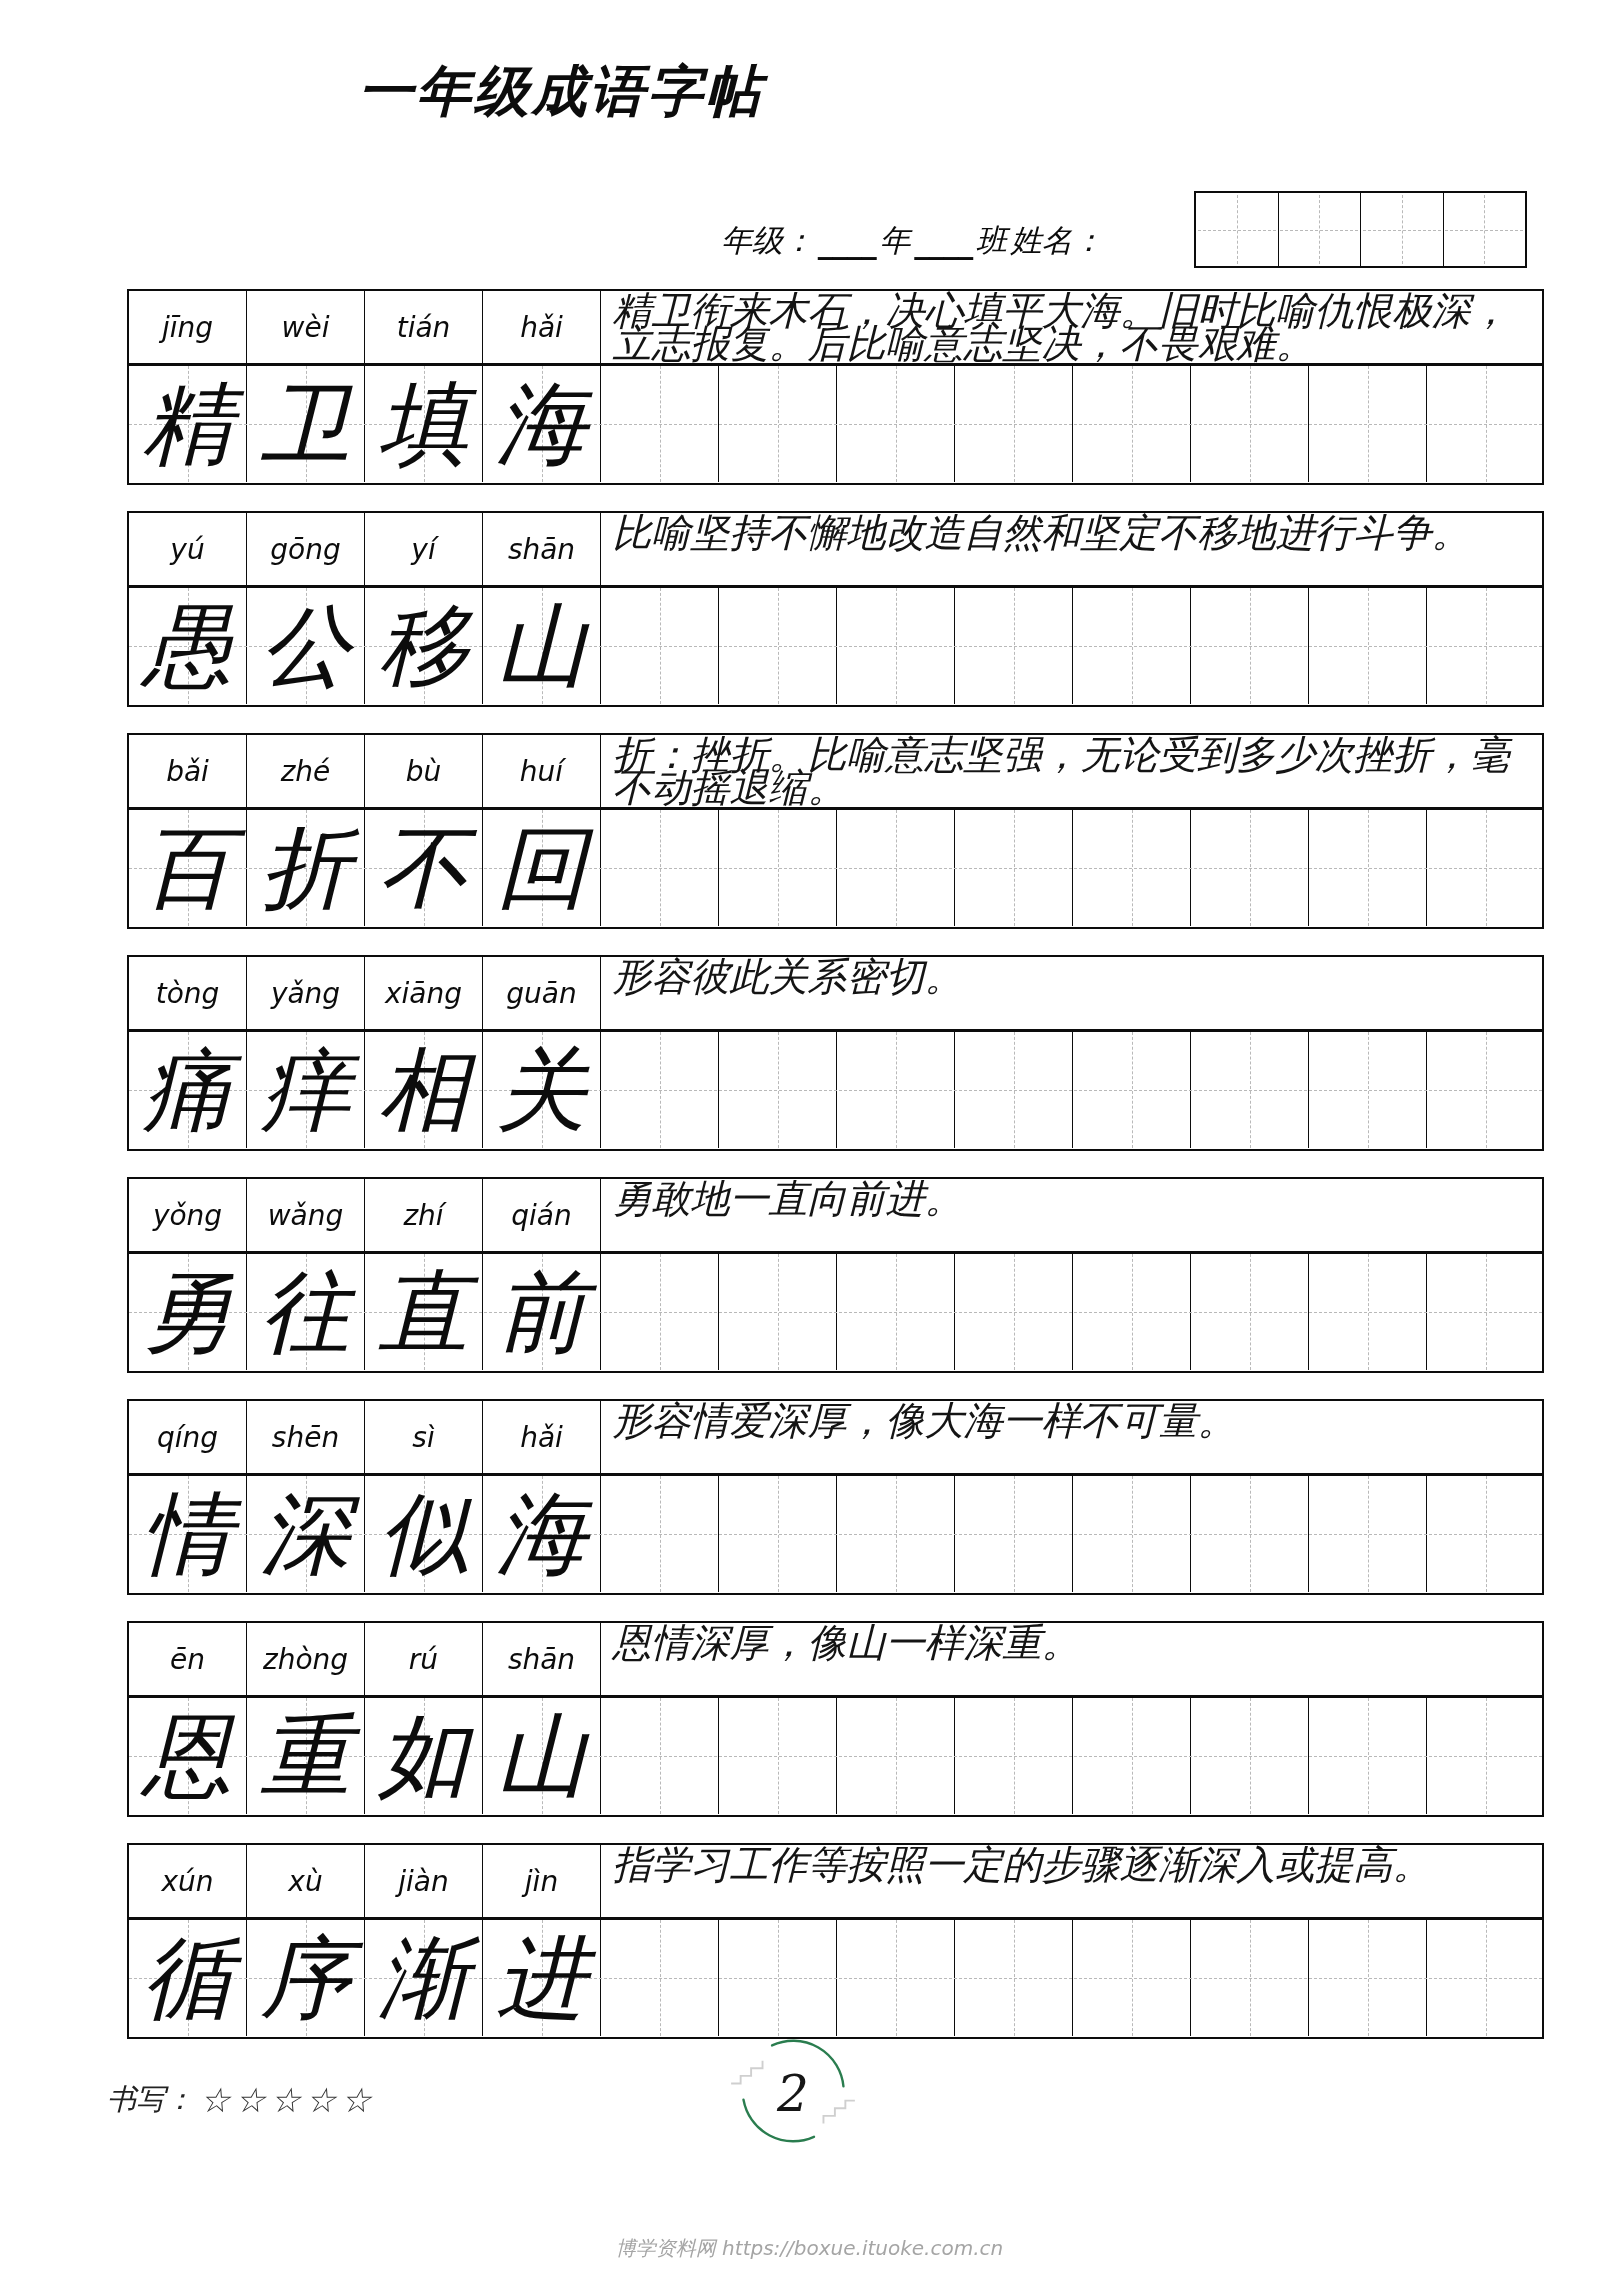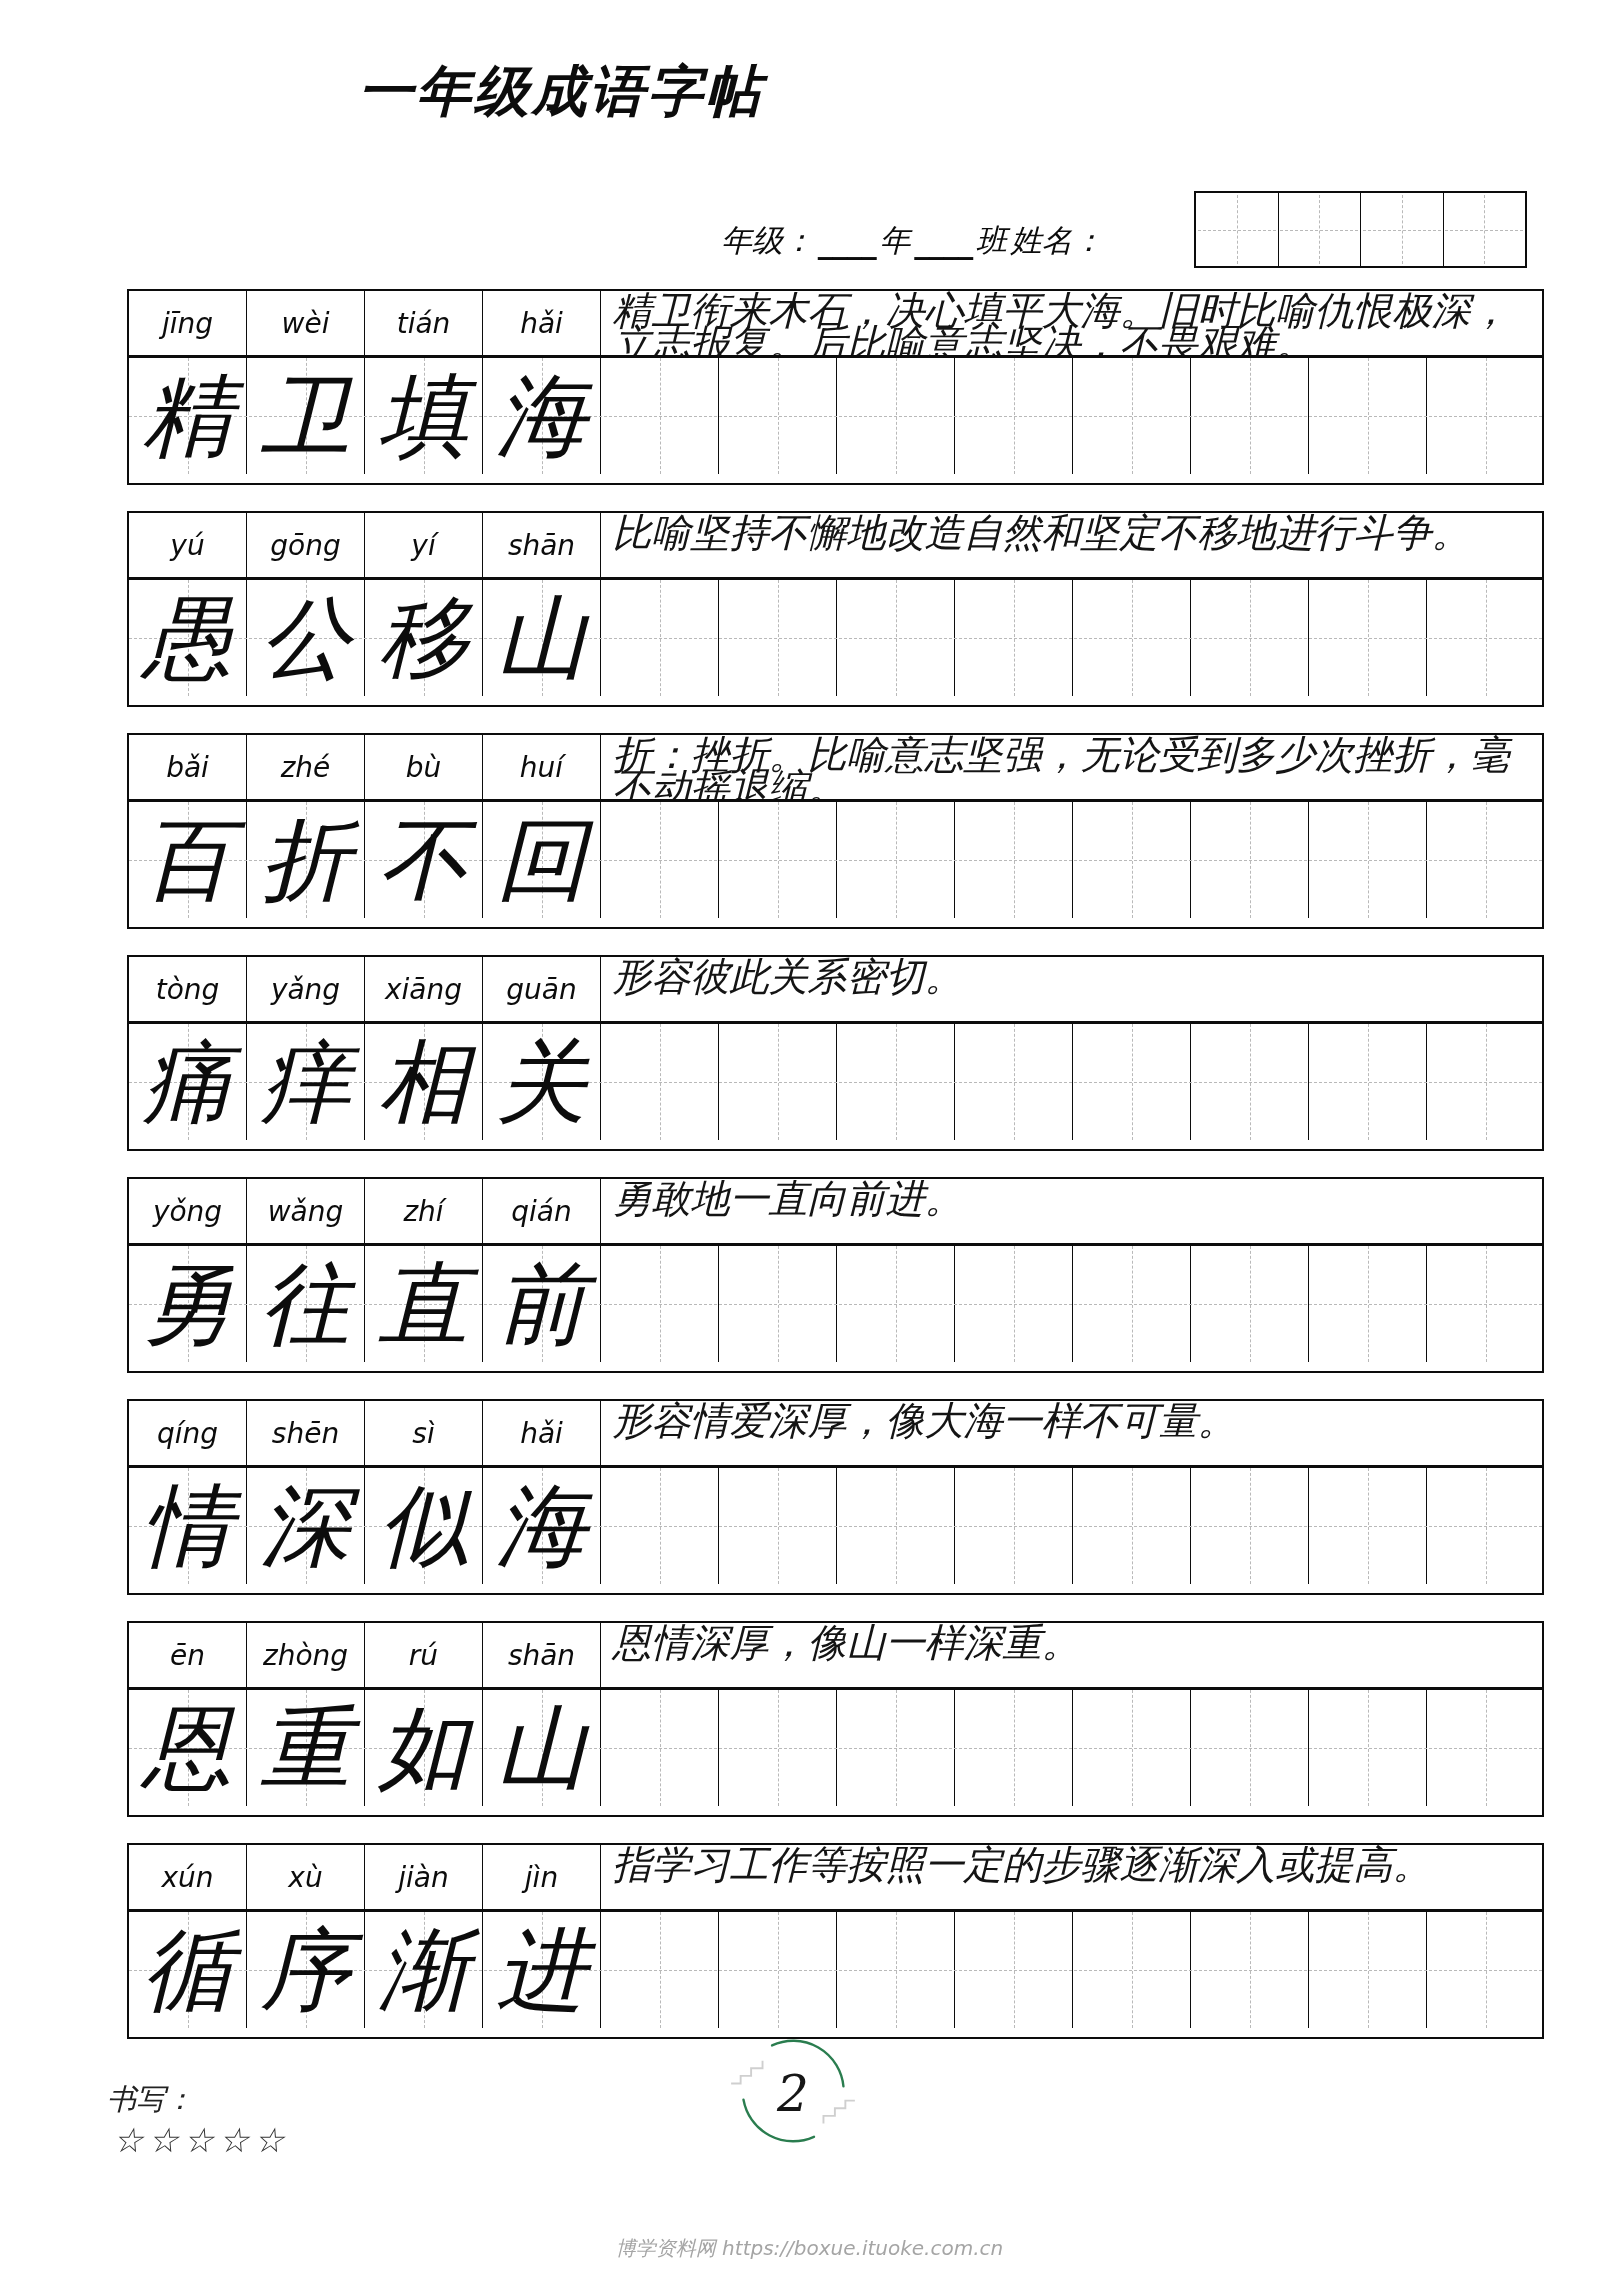--- a/index.html
+++ b/index.html
@@ -35,21 +35,21 @@
   .name-box{position:relative;flex:1 1 0;border-right:1.9px solid #0c0c0c;background:#fff;}
   .name-box:last-child{border-right:none;}
   .name-box::before{content:"";position:absolute;left:50%;top:1.9px;bottom:1.9px;border-left:1px dashed var(--guide-gray);}
   .name-box::after{content:"";position:absolute;top:50%;left:1.9px;right:1.9px;border-top:1px dashed var(--guide-gray);}
   
   .blocks{position:absolute;left:127px;top:289px;width:1417px;}
   .block{
     width:1417px;height:196px;border:2.9px solid #0c0c0c;margin-bottom:26px;
     background:#fff;
   }
-  .row-top{display:flex;height:67px;border-bottom:3.8px solid #0c0c0c;}
+  .row-top{display:flex;height:75px;border-bottom:3.8px solid #0c0c0c;}
   .pcell{
     flex:0 0 118px;border-right:1.9px solid #0c0c0c;
     display:flex;align-items:center;justify-content:center;
     font-family:"DejaVu Sans",sans-serif;font-size:28px;color:#0c0c0c;
   }
   .defcell{
     flex:1 1 auto;padding:2.9px 7.6px 0 11.5px;
     font-family:"DejaVu Serif",serif;font-size:39px;line-height:33px;color:#141414;
     overflow:hidden;
   }
@@ -66,22 +66,22 @@
   .ccell::before{
     content:"";position:absolute;left:50%;top:0;bottom:0;
     border-left:1px dashed var(--guide-gray);z-index:0;
   }
   .ccell .glyph{
     position:relative;z-index:1;
     font-family:"DejaVu Serif",serif;font-size:90px;line-height:1;color:#0c0c0c;
   }
   
   .rating{
-    position:absolute;left:107px;top:2080px;display:flex;
-    font-family:"DejaVu Serif",serif;font-size:29px;color:#222;flex-direction:column;
+    position:absolute;left:107px;top:2080px;display:flex;align-items:center;
+    font-family:"DejaVu Serif",serif;font-size:29px;color:#222;
   }
   .rating .stars{font-size:34px;letter-spacing:4.8px;margin-left:5.7px;color:#333;}
   .page-badge{position:absolute;left:726px;top:2034px;width:134px;height:119px;}
   .page-badge svg{position:absolute;left:0;top:0;}
   .page-badge .num{
     position:absolute;left:0;top:31px;width:134px;text-align:center;
     font-family:"DejaVu Serif",serif;font-size:50px;color:#161616;
   }
   .arc{fill:none;stroke:var(--accent-green);stroke-width:2.5;stroke-linecap:round;}
   .cloud{fill:none;stroke:#cfcfcf;stroke-width:2;}

